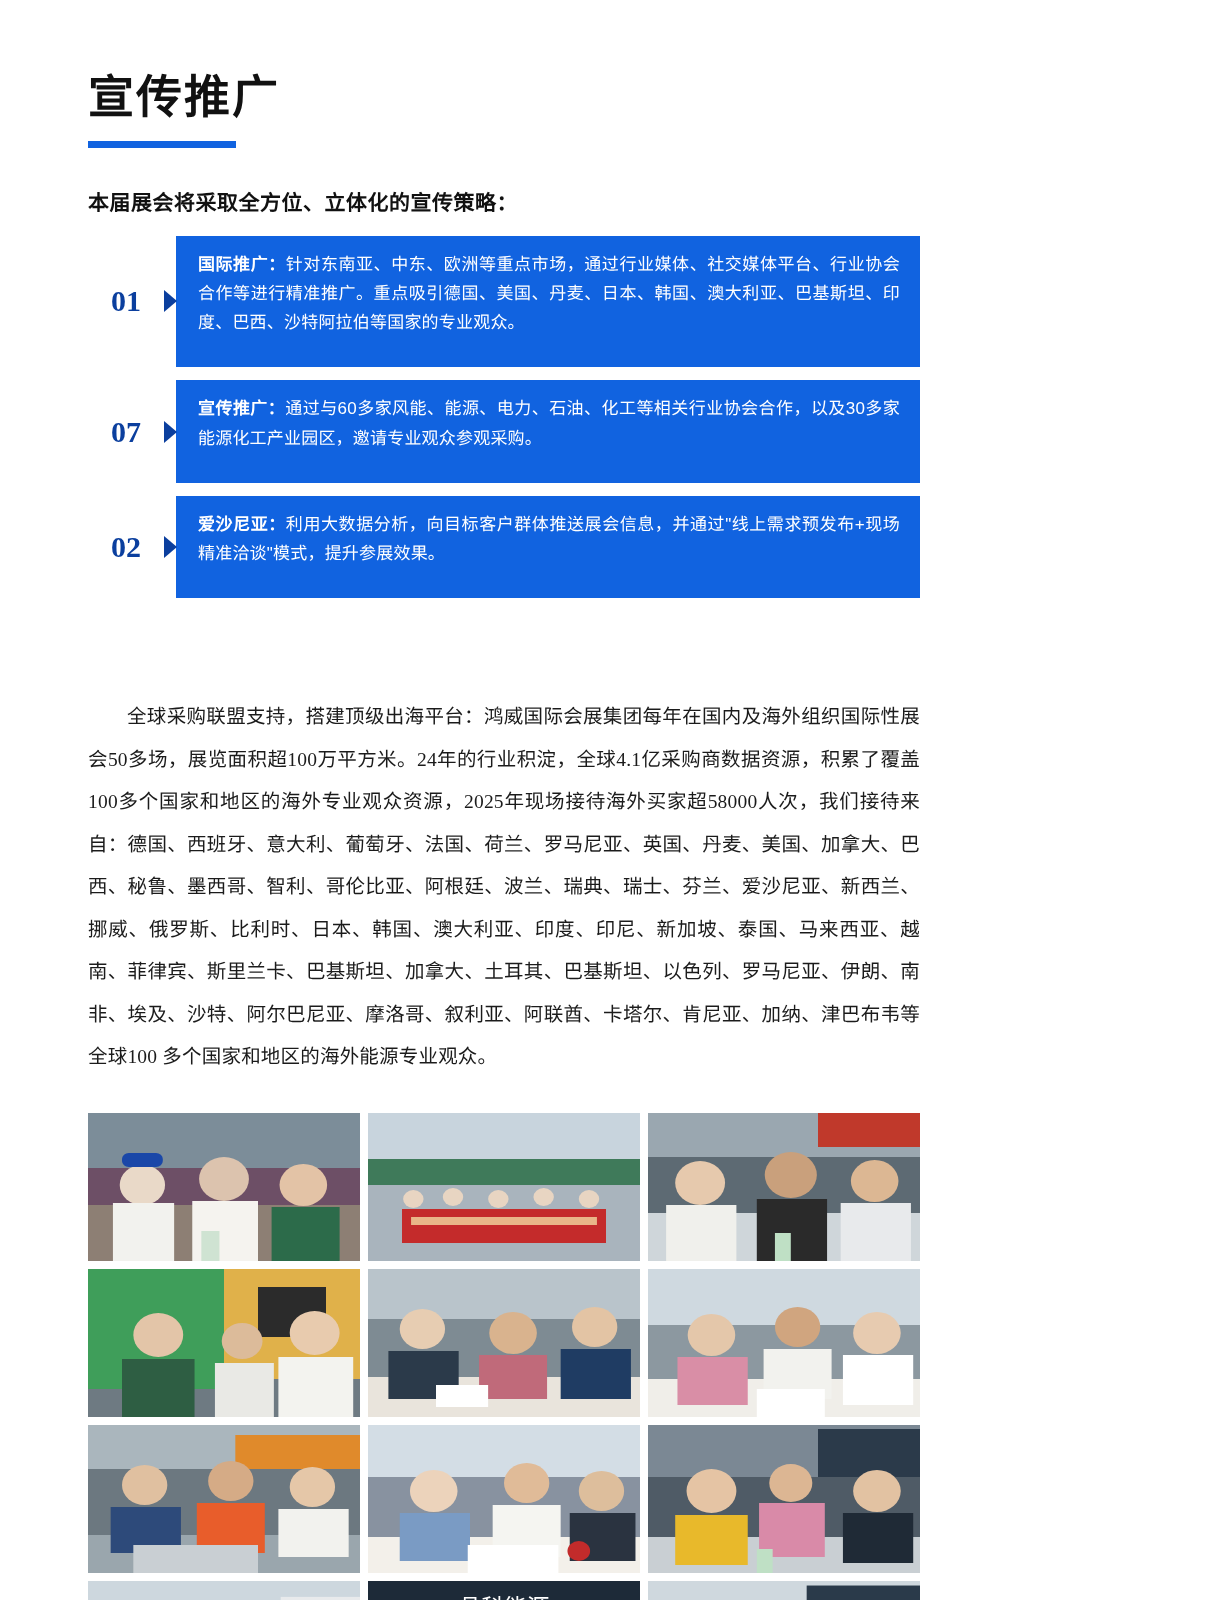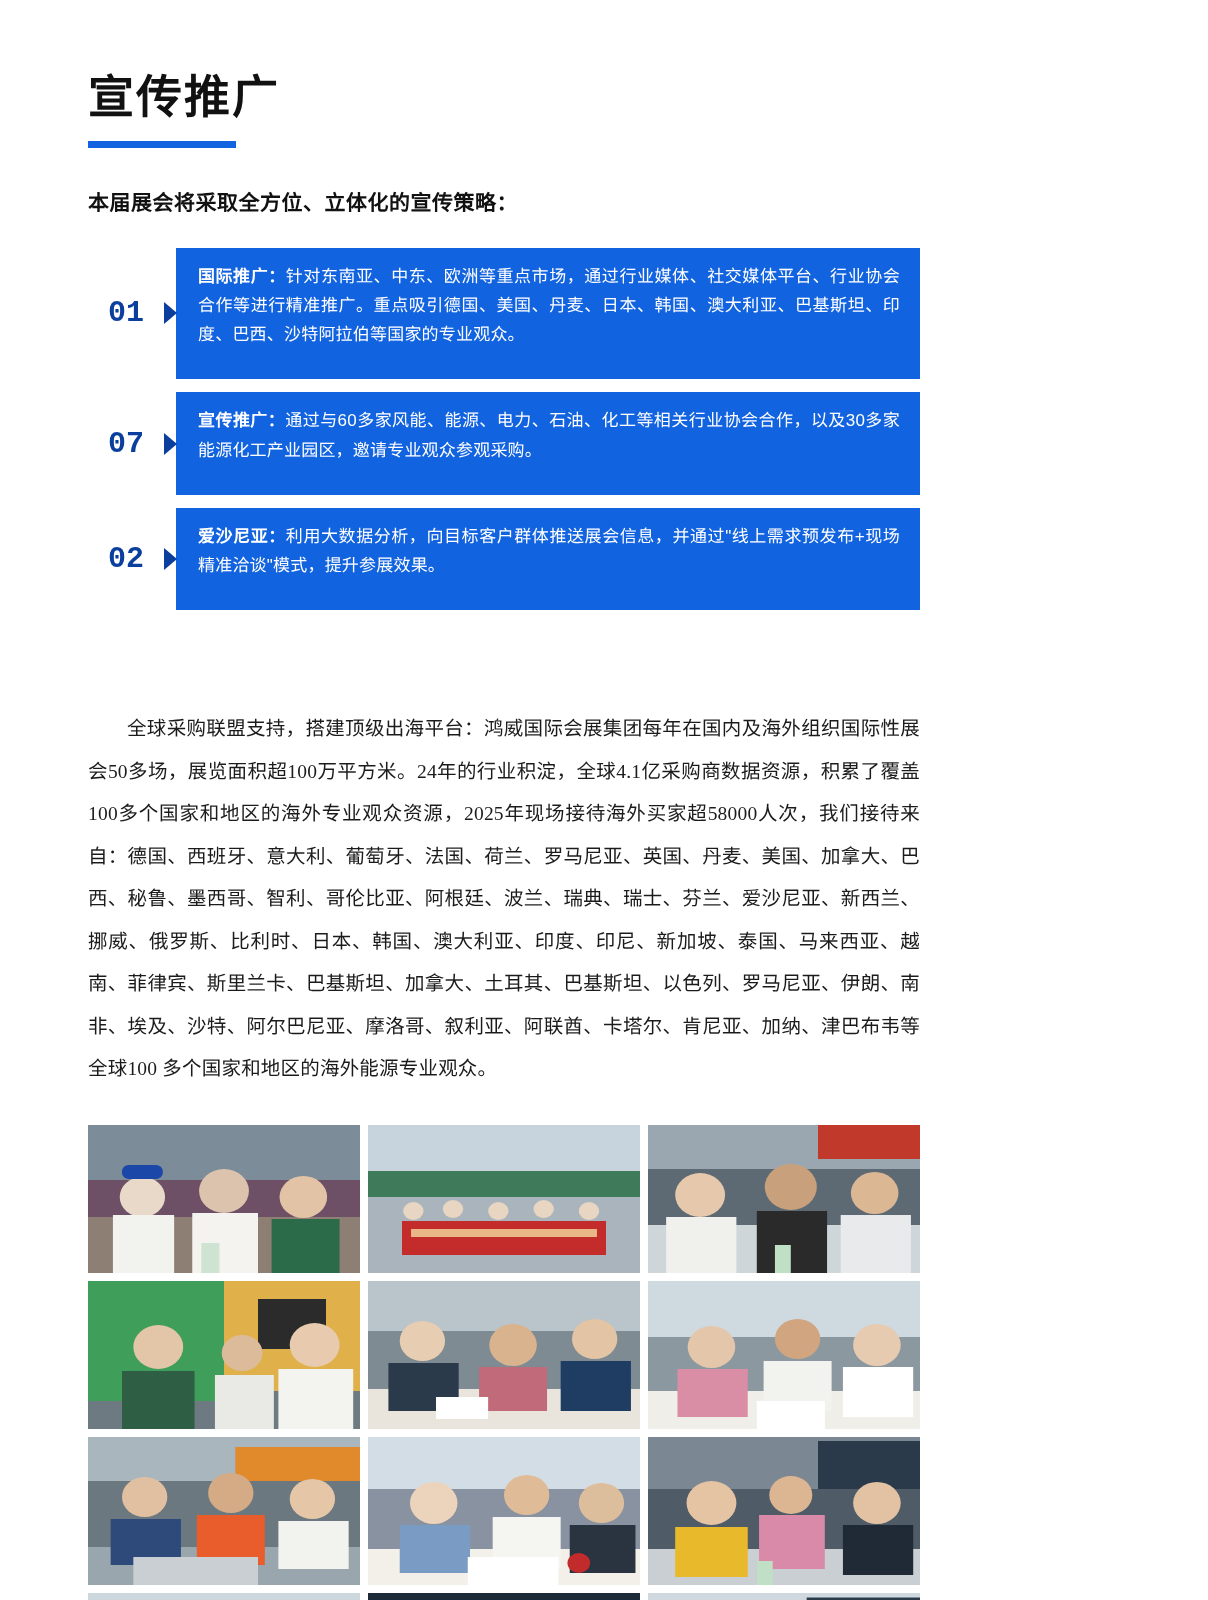--- a/index.html
+++ b/index.html
@@ -42,21 +42,21 @@
     margin-top: 18px;
   }
 
   #promo-section { padding-top: 72px; }
 
   .subhead {
     font-size: 21px;
     font-weight: bold;
     color: #111111;
     margin-top: 38px;
-    margin-bottom: 32px;
+    margin-bottom: 20px;
     letter-spacing: 0.5px;
   }
 
   
   .promo-list {
     display: flex;
     flex-direction: column;
     gap: 13px;
   }
   .promo-row {
@@ -66,21 +66,21 @@
   }
   .promo-num {
     width: 76px;
     flex: 0 0 76px;
     display: flex;
     align-items: center;
     justify-content: center;
     font-size: 30px;
     font-weight: bold;
     color: #0b3f9e;
-    font-family: Liberation Mono, monospace;
+    font-family: Liberation Serif, serif;
     position: relative;
     z-index: 2;
   }
   .promo-arrow {
     width: 0;
     height: 0;
     border-top: 11px solid transparent;
     border-bottom: 11px solid transparent;
     border-left: 13px solid #0b3f9e;
     align-self: center;

